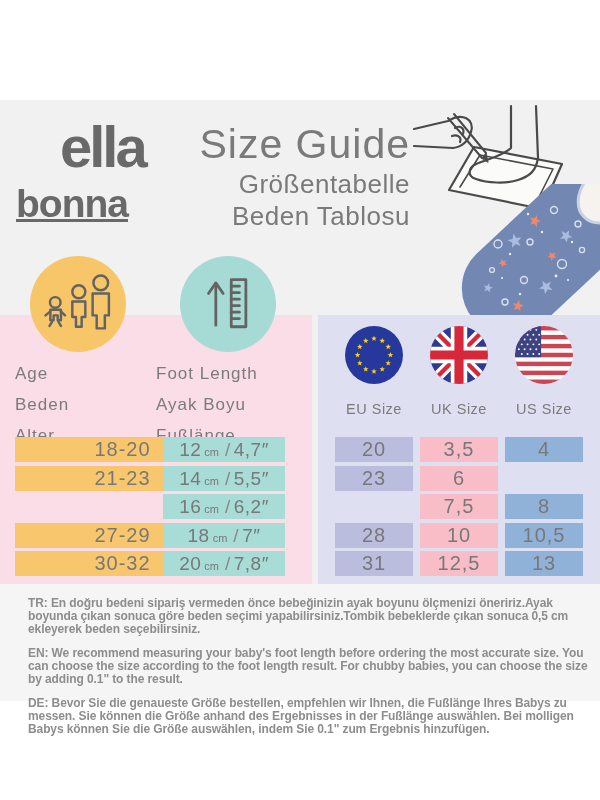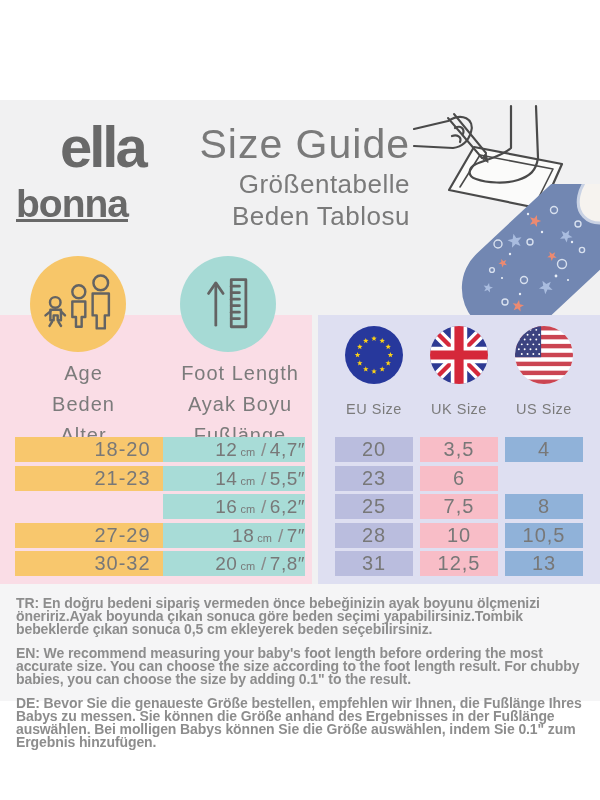--- a/index.html
+++ b/index.html
@@ -27,45 +27,45 @@
   .illu-trace{left:412px;top:102px;}
   .illu-slipper{left:458px;top:184px;}
 
   
   .circle{position:absolute;top:256px;width:96px;height:96px;border-radius:50%;z-index:3;
           display:flex;align-items:center;justify-content:center;}
   .circle-age{left:30px;background:#f7c669;}
   .circle-foot{left:180px;background:#a6dad5;}
 
   
-  .hdr3{position:absolute;top:358px;z-index:3;text-align:center;color:#7b7b7b;
-        font-size:20px;line-height:31px;letter-spacing:1px;}
+  .hdr3{position:absolute;top:358px;z-index:3;color:#7b7b7b;
+        font-size:17px;line-height:31px;letter-spacing:1px;}
   .hdr-age{left:15px;width:137px;}
-  .hdr-foot{left:165px;width:150px;}
+  .hdr-foot{left:156px;width:150px;}
   .flag{position:absolute;top:326px;width:58px;height:58px;z-index:3;}
   .flag-eu{left:345px;} .flag-uk{left:430px;} .flag-us{left:515px;}
   .colhdr{position:absolute;top:401px;width:78px;z-index:3;text-align:center;
           color:#7b7b7b;font-size:14.5px;letter-spacing:0.5px;}
   .colhdr-eu{left:335px;} .colhdr-uk{left:420px;} .colhdr-us{left:505px;}
 
   
   .cell{position:absolute;height:25px;z-index:3;display:flex;align-items:center;justify-content:center;
         color:#787878;font-size:20px;letter-spacing:1px;}
   .r0{top:437px;}.r1{top:466px;}.r2{top:494px;}.r3{top:523px;}.r4{top:551px;}
   .col-age{left:15px;width:137px;background:#f8c76d;padding-left:39px;}
-  .col-foot{left:163px;width:142px;background:#a8dcd7;font-size:19px;letter-spacing:0.5px;justify-content:flex-end;}
+  .col-foot{left:163px;width:122px;background:#a8dcd7;font-size:19px;letter-spacing:0.5px;}
   .col-eu{left:335px;width:78px;background:#babdde;}
   .col-uk{left:420px;width:78px;background:#f8bdc7;}
   .col-us{left:505px;width:78px;background:#90b2d9;}
   .unit{font-size:11px;margin:4px 3px 0 3px;letter-spacing:0;}
   .sep{margin:0 3px;color:#8a8a8a;}
 
   
-  .notes{position:absolute;left:16px;top:597px;width:572px;z-index:3;color:#8d8d8d;
-         font-size:14px;font-weight:700;line-height:13px;letter-spacing:-0.1px;}
+  .notes{position:absolute;left:28px;top:597px;width:572px;z-index:3;color:#8d8d8d;
+         font-size:12px;font-weight:700;line-height:13px;letter-spacing:-0.1px;}
   .notes p{margin:0 0 11px 0;}
 
   svg{display:block;}
 </style>
 </head>
 <body>
 
 <div class="canvas">
 
   <svg width="0" height="0" style="position:absolute" aria-hidden="true">
@@ -334,23 +334,20 @@
       <span class="sep">/</span>
       <span>7,8″</span>
   </div>
 
   <div class="cell col-eu r0">
       <span>20</span>
     </div>
   <div class="cell col-eu r1">
       <span>23</span>
     </div>
-  <div class="cell col-eu r2">
-      <span>25</span>
-    </div>
   <div class="cell col-eu r3">
       <span>28</span>
     </div>
   <div class="cell col-eu r4">
       <span>31</span>
     </div>
 
   <div class="cell col-uk r0">
       <span>3,5</span>
     </div>

